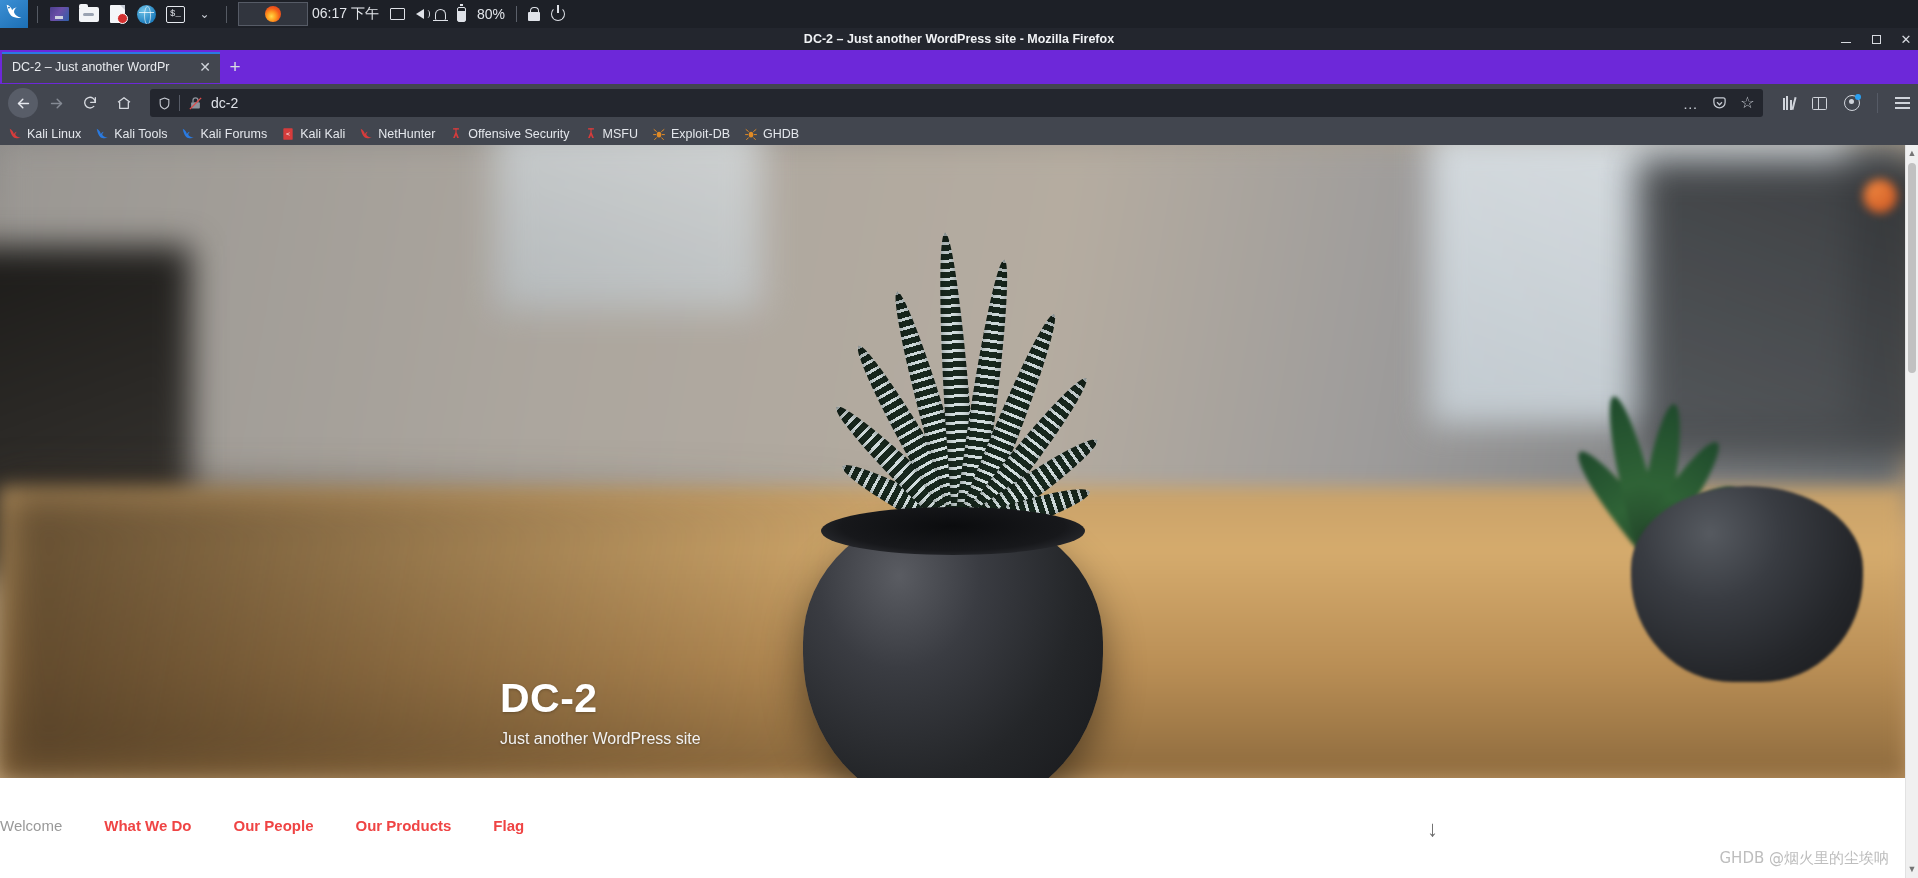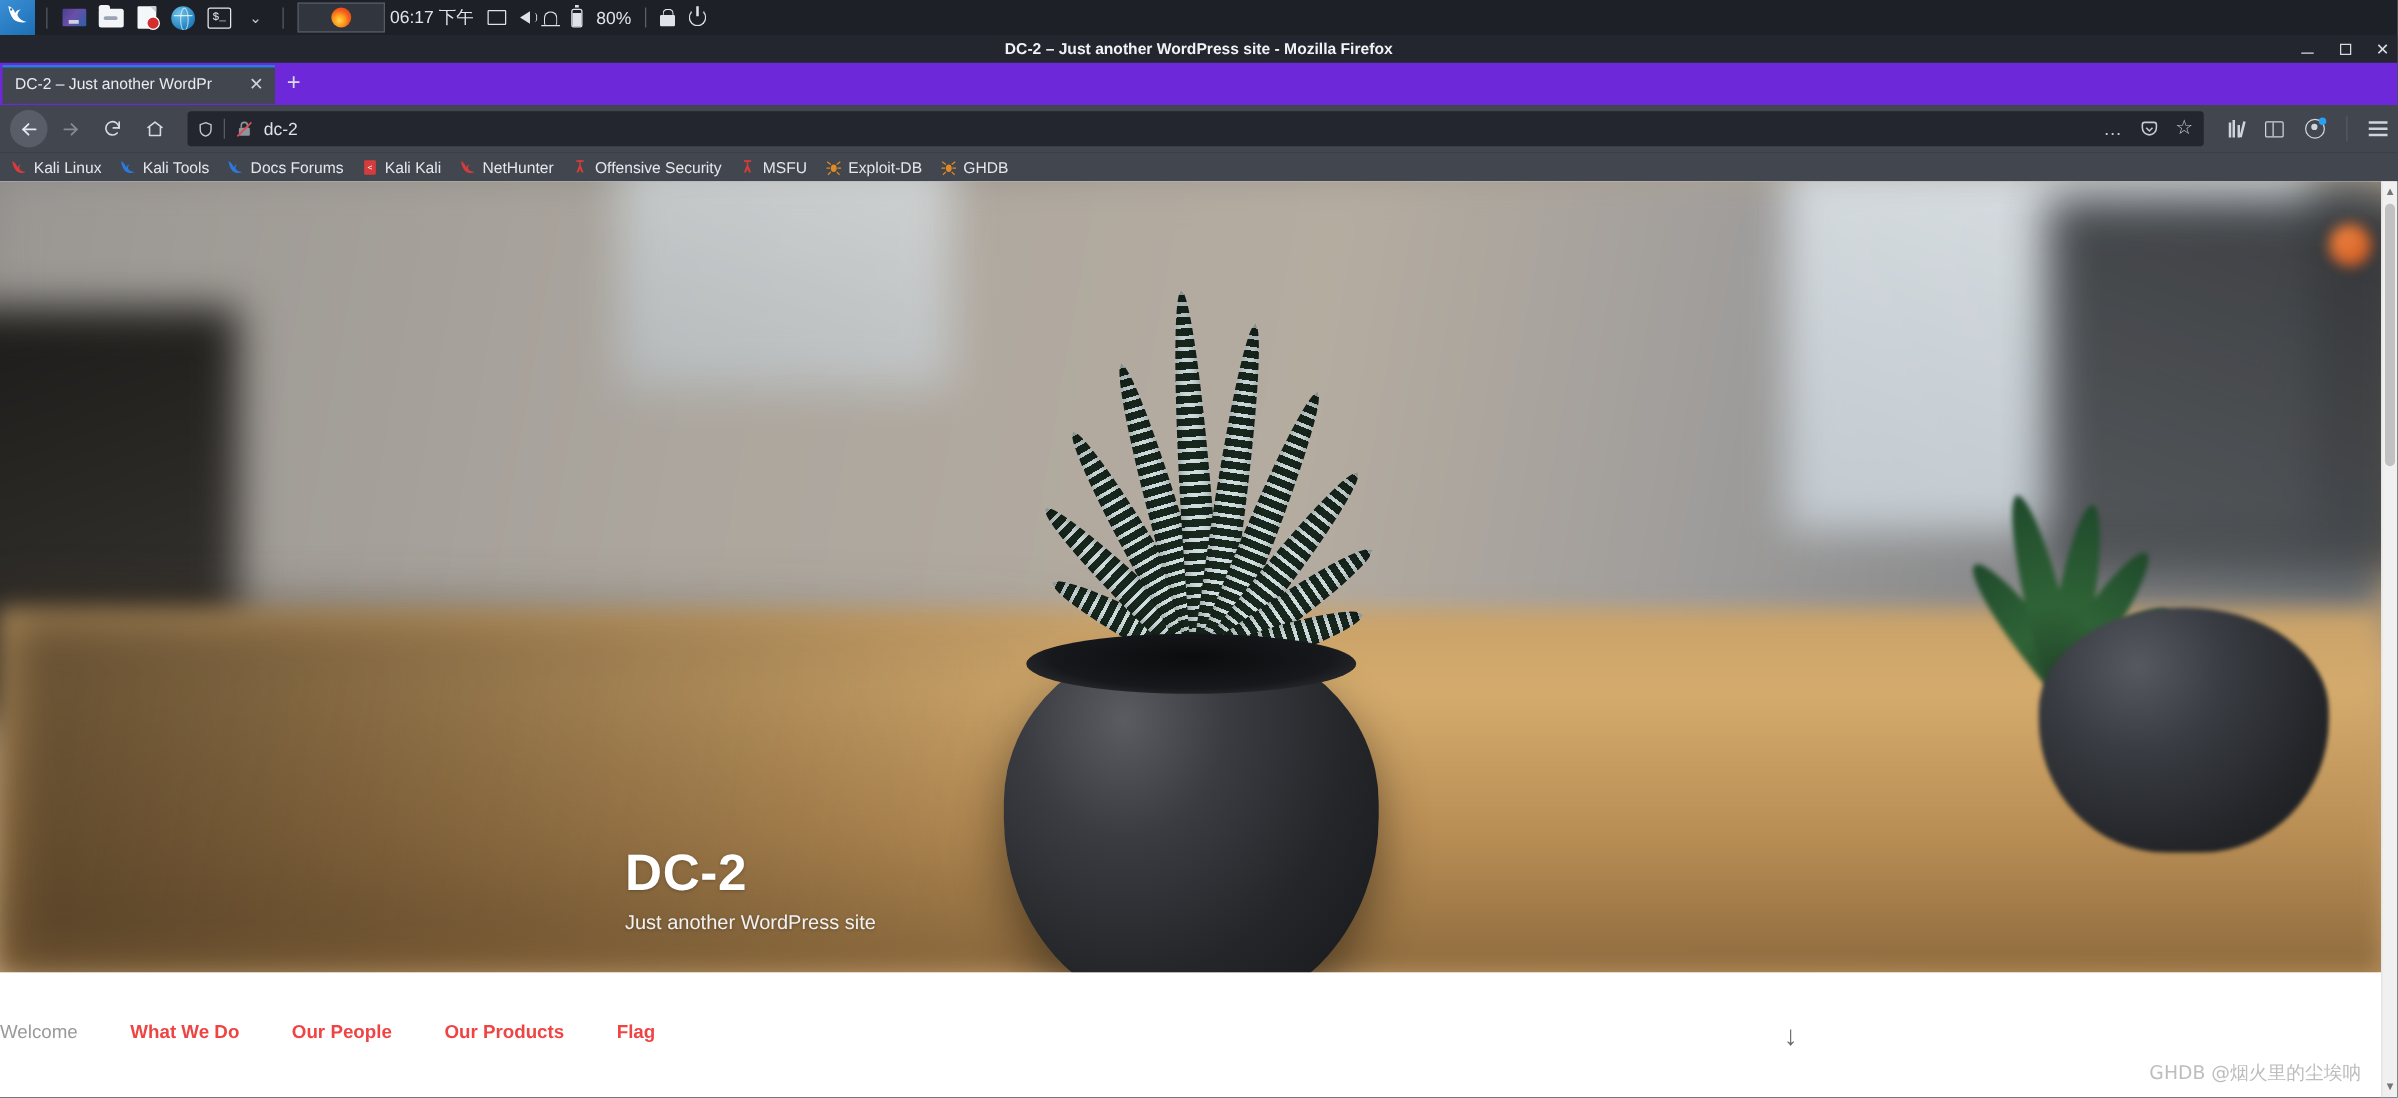--- a/index.html
+++ b/index.html
@@ -595,21 +595,21 @@
           </svg>
         </span>
       <span>Kali Tools</span>
     </div>
     <div class="bm">
       <span class="bm-ico">
           <svg viewBox="0 0 24 24">
             <path d="M3 3c4 2 6 5 7 9 1-2 3-4 5-4-2 2-3 4-2 6 2 3 6 4 9 4-4 2-9 2-13-1C6 14 4 9 3 3z" fill="#2a7ae0"></path>
           </svg>
         </span>
-      <span>Docs Forums</span>
+      <span>Kali Forums</span>
     </div>
     <div class="bm">
       <span class="bm-ico">
           <svg viewBox="0 0 24 24">
             <rect x="4" y="2" width="16" height="20" rx="1.5" fill="#d63c3c"></rect>
             <text x="12" y="16" font-size="11" fill="#fff" text-anchor="middle" font-family="monospace">&lt;</text>
           </svg>
         </span>
       <span>Kali Kali</span>
     </div>

